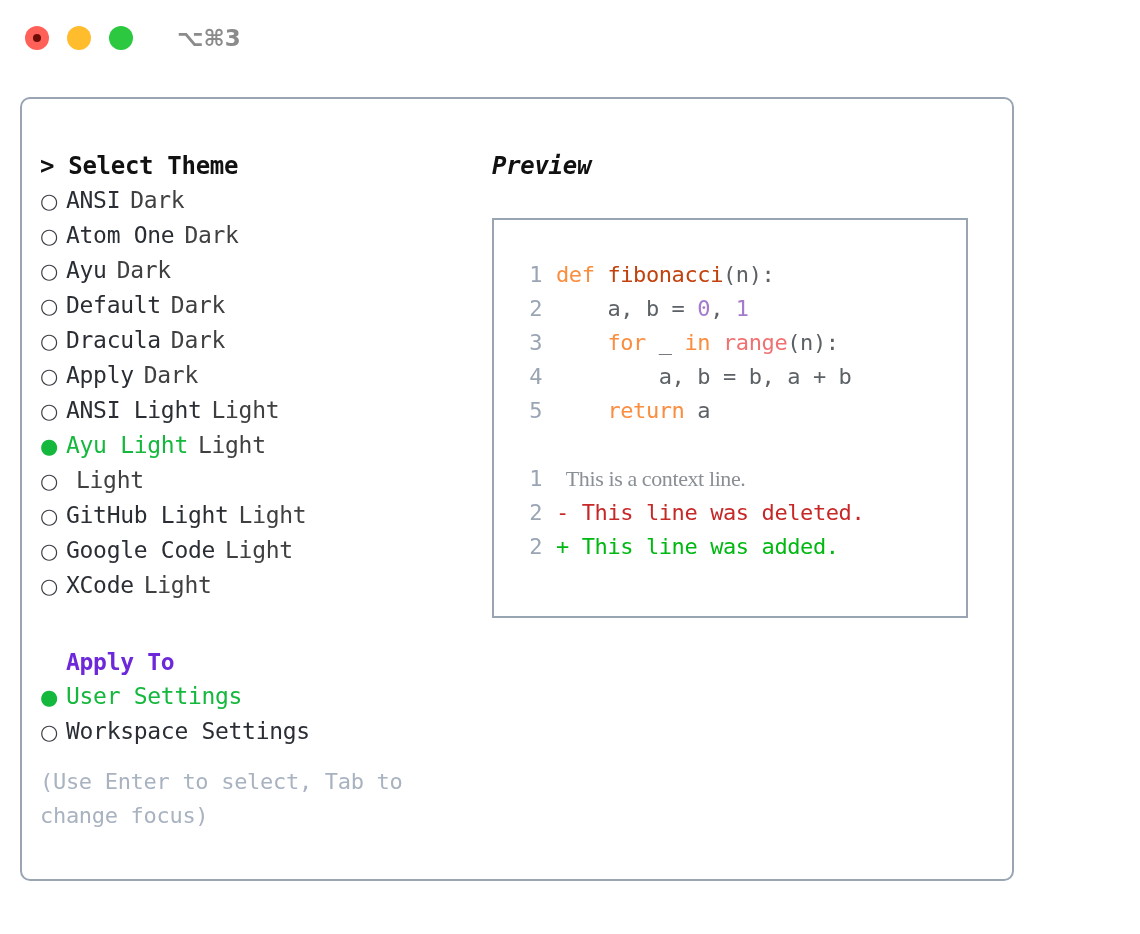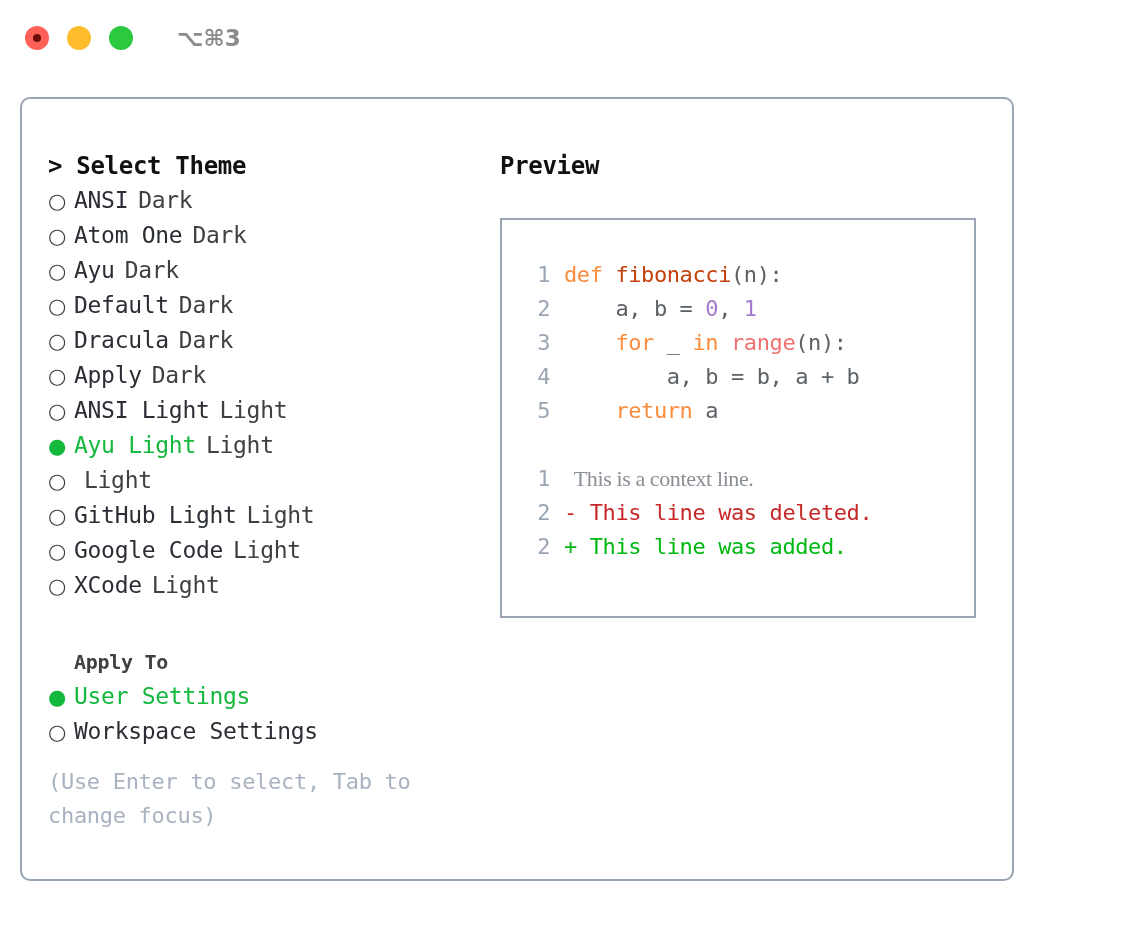--- a/index.html
+++ b/index.html
@@ -76,21 +76,21 @@
     width: 994px;
     height: 784px;
     border: 2px solid #9aa5b4;
     border-radius: 10px;
     box-sizing: border-box;
     background: #ffffff;
   }
 
   #panel-body {
     position: absolute;
-    left: 8px; top: 0;
+    left: 0; top: 0;
     width: 100%;
     height: 100%;
     display: flex;
     border-radius: 10px;
   }
 
   
   #left-column {
     width: 470px;
     padding: 50px 0 0 18px;
@@ -126,23 +126,23 @@
   .bullet.selected { color: #14b83c; }
   .opt-label { color: #2a2e34; }
   .opt-row.selected .opt-label { color: #14b83c; }
   .opt-tag {
     color: #404040;
     margin-left: 10px;
   }
 
   #apply-group { margin-top: 42px; }
   #apply-title {
-    font-size: 20px;
-    font-weight: 700;
-    color: #404040;
+    font-size: 23px;
+    font-weight: 700;
+    color: #6d28d9;
     line-height: 34px;
     padding-left: 26px;
     white-space: pre;
     letter-spacing: -0.3px;
   }
 
   #hint-text {
     margin-top: 16px;
     font-size: 22px;
     color: #a8b2c0;
@@ -157,20 +157,21 @@
     flex: 1;
     padding: 50px 0 0 0;
     box-sizing: border-box;
   }
   #preview-title {
     font-size: 24px;
     font-weight: 700;
     color: #111111;
     line-height: 34px;
     letter-spacing: -0.3px;
+    font-style: italic;
   }
   #preview-box {
     margin-top: 35px;
     width: 476px;
     height: 400px;
     border: 2px solid #9aa5b4;
     box-sizing: border-box;
     padding: 38px 0 0 18px;
     background: #ffffff;
   }

